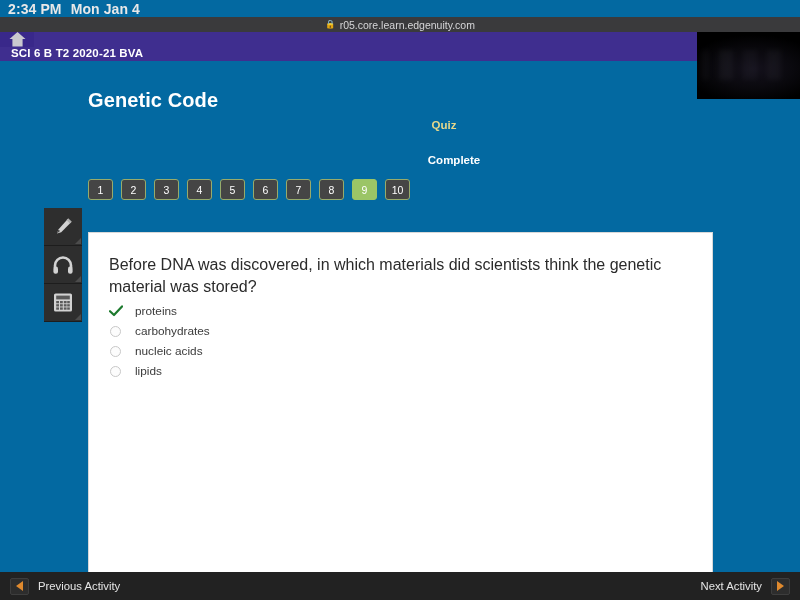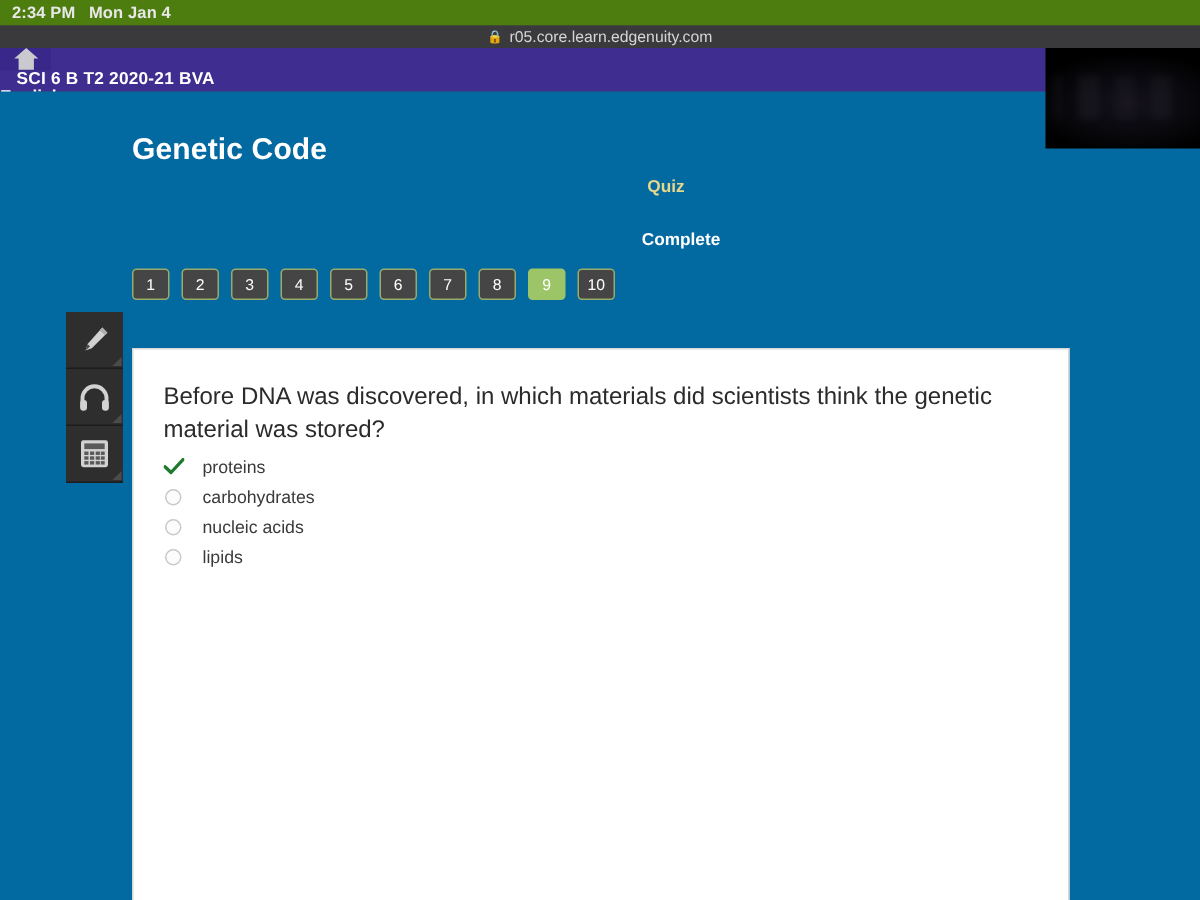--- a/index.html
+++ b/index.html
@@ -6,26 +6,26 @@
   html, body {
     width: 800px; height: 600px;
     overflow: hidden;
     font-family: "Liberation Sans", sans-serif;
     background: #454545;
   }
 
   
   .status-bar {
     height: 17px;
-    background: #4d7c0f;
+    background: #0369a1;
     display: flex;
     align-items: center;
     padding: 0 8px;
     color: #e8e8e8;
-    font-size: 11px;
+    font-size: 14px;
     font-weight: bold;
     letter-spacing: .1px;
   }
   .status-bar .sb-time { margin-right: 9px; }
 
   
   .url-bar {
     height: 15px;
     background: #3a3a3c;
     display: flex;
@@ -382,14 +382,28 @@
               <span class="radio-empty"></span>
             </span>
           <span class="option-label">lipids</span>
         </div>
 
       </div>
     </div>
 
   </div>
 
+  <div class="activity-bar">
+    <div class="activity-grp">
+      <span class="arrow-btn">
+          <span class="tri-left"></span>
+        </span>
+      <span class="activity-label">Previous Activity</span>
+    </div>
+    <div class="activity-grp">
+      <span class="activity-label">Next Activity</span>
+      <span class="arrow-btn">
+          <span class="tri-right"></span>
+        </span>
+    </div>
+  </div>
 
 </div>
 
 </body></html>

